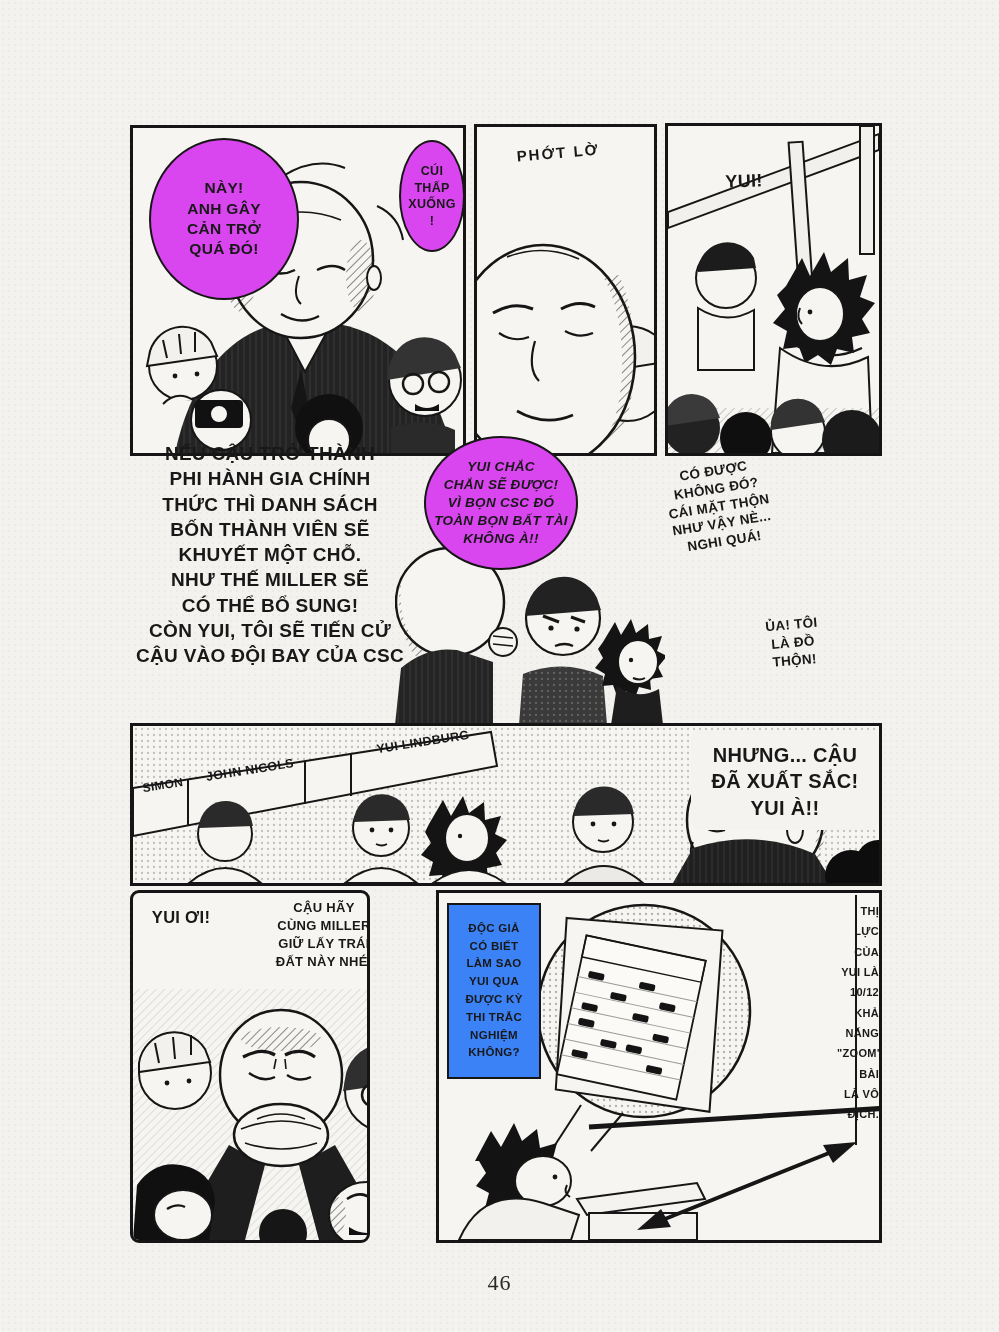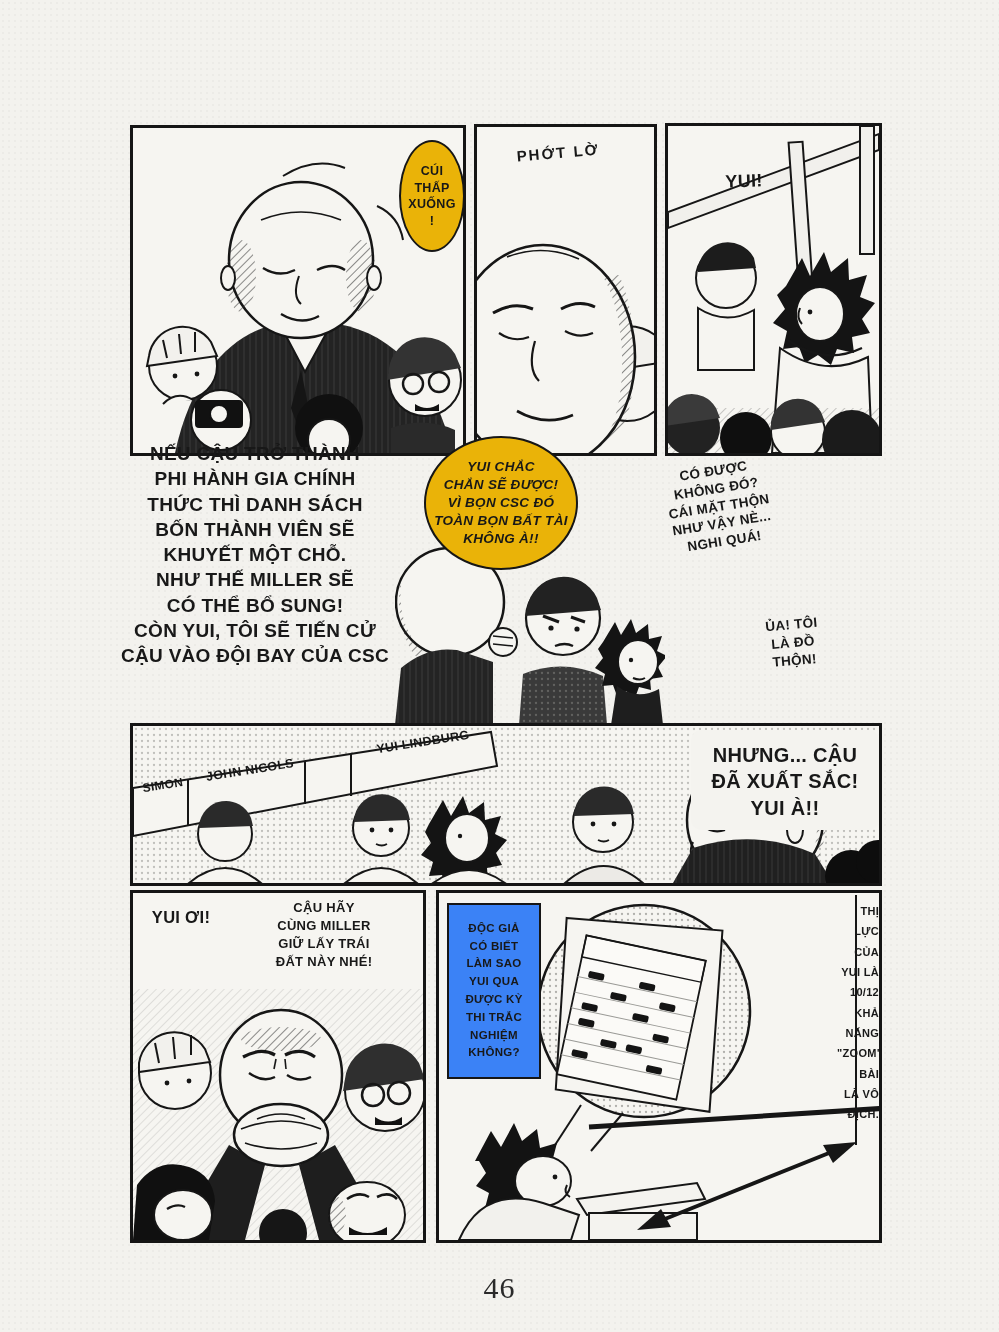--- a/index.html
+++ b/index.html
@@ -14,21 +14,21 @@
   .panel{
     position:absolute;border:3px solid #151515;background:#f6f5f1;
     box-sizing:border-box;overflow:hidden;
   }
   .t{
     position:absolute;font-family:"Liberation Sans",sans-serif;font-weight:700;
     color:#181818;white-space:pre-line;text-align:center;line-height:1.32;
     letter-spacing:.3px;
   }
   .bubble{
-    position:absolute;border:2.5px solid #161616;background:#eab308;
+    position:absolute;border:2.5px solid #161616;background:#d946ef;
     border-radius:50%;display:flex;align-items:center;justify-content:center;
     box-sizing:border-box;z-index:3;
   }
   .bubble .t{position:static;}
   svg.art{position:absolute;left:0;top:0;}
   .notebox{
     position:absolute;border:2.5px solid #161616;background:#3b82f6;
     box-sizing:border-box;display:flex;align-items:center;justify-content:center;
     z-index:3;
   }
@@ -97,20 +97,26 @@
       <circle cx="196" cy="300" r="34" fill="#101010"></circle>
       <circle cx="196" cy="312" r="21" fill="#f6f5f1" stroke="#161616" stroke-width="2"></circle>
 
       <circle cx="292" cy="252" r="36" fill="#f6f5f1" stroke="#161616" stroke-width="2"></circle>
       <path d="M256,240 a36,36 0 0 1 66,-14 l6,14 -74,12 z" fill="#333"></path>
       <circle cx="280" cy="256" r="10" fill="none" stroke="#161616" stroke-width="2.4"></circle>
       <circle cx="306" cy="254" r="10" fill="none" stroke="#161616" stroke-width="2.4"></circle>
       <path d="M282,276 q12,8 24,0 l0,7 -24,0 z" fill="#111"></path>
       <path d="M258,300 q34,-12 64,2 l0,23 -64,0 z" fill="#2a2a2a"></path>
     </svg>
+    <div class="bubble" style="left:16px;top:10px;width:150px;height:162px;">
+      <div class="t" style="font-size:15.5px;">NÀY!
+ANH GÂY
+CẢN TRỞ
+QUÁ ĐÓ!</div>
+    </div>
     <div class="bubble" style="left:266px;top:12px;width:66px;height:112px;">
       <div class="t" style="font-size:12.5px;">CÚI
 THẤP
 XUỐNG
 !</div>
     </div>
   </div>
 
   <div class="panel" style="left:474px;top:124px;width:183px;height:332px;">
     <svg class="art" width="177" height="326" viewBox="0 0 177 326">
@@ -155,21 +161,21 @@
       <circle cx="24" cy="302" r="28" fill="#222"></circle>
       <path d="M-4,292 a28,28 0 0 1 52,-10 l4,10 -56,8 z" fill="#3a3a3a"></path>
       <circle cx="78" cy="312" r="26" fill="#0f0f0f"></circle>
       <circle cx="130" cy="306" r="27" fill="#f6f5f1" stroke="#161616" stroke-width="2"></circle>
       <path d="M103,296 a27,27 0 0 1 50,-10 l4,10 -54,8 z" fill="#333"></path>
       <circle cx="184" cy="314" r="30" fill="#1b1b1b"></circle>
     </svg>
     <div class="t" style="left:36px;top:44px;width:80px;font-size:18px;transform:rotate(-2deg);">YUI!</div>
   </div>
 
-  <div class="t" style="left:116px;top:441px;width:278px;font-size:19px;line-height:1.33;">NẾU CẬU TRỞ THÀNH
+  <div class="t" style="left:131px;top:441px;width:278px;font-size:19px;line-height:1.33;">NẾU CẬU TRỞ THÀNH
 PHI HÀNH GIA CHÍNH
 THỨC THÌ DANH SÁCH
 BỐN THÀNH VIÊN SẼ
 KHUYẾT MỘT CHỖ.
 NHƯ THẾ MILLER SẼ
 CÓ THỂ BỔ SUNG!
 CÒN YUI, TÔI SẼ TIẾN CỬ
 CẬU VÀO ĐỘI BAY CỦA CSC</div>
 
   <svg class="art" style="left:395px;top:430px;" width="270" height="295" viewBox="0 0 270 295">
@@ -263,21 +269,21 @@
       <rect x="558" y="4" width="188" height="100" rx="10" fill="#f4f3ef"></rect>
     </svg>
     <div class="t" style="left:2px;top:52px;width:56px;font-size:12px;transform:rotate(-9deg);">SIMON</div>
     <div class="t" style="left:58px;top:36px;width:118px;font-size:12.5px;transform:rotate(-9deg);">JOHN NICOLS</div>
     <div class="t" style="left:222px;top:8px;width:136px;font-size:12.5px;transform:rotate(-9deg);">YUI LINDBURG</div>
     <div class="t" style="left:562px;top:16px;width:180px;font-size:20px;">NHƯNG... CẬU
 ĐÃ XUẤT SẮC!
 YUI À!!</div>
   </div>
 
-  <div class="panel" style="left:130px;top:890px;width:296px;height:353px;">
+  <div class="panel" style="left:130px;top:890px;width:240px;height:353px;border-radius:9px;">
     <svg class="art" width="290" height="347" viewBox="0 0 290 347">
       <rect x="0" y="96" width="290" height="251" fill="url(#ht)" opacity=".22"></rect>
 
       <circle cx="42" cy="180" r="36" fill="#f6f5f1" stroke="#161616" stroke-width="2"></circle>
       <path d="M6,170 a36,36 0 0 1 66,-14 l5,13 -71,10 z" fill="#f2f1ed" stroke="#161616" stroke-width="2"></path>
       <line x1="22" y1="150" x2="26" y2="170" stroke="#161616" stroke-width="2"></line>
       <line x1="40" y1="144" x2="42" y2="166" stroke="#161616" stroke-width="2"></line>
       <line x1="58" y1="142" x2="58" y2="162" stroke="#161616" stroke-width="2"></line>
       <circle cx="34" cy="190" r="2.4" fill="#161616"></circle>
         <circle cx="56" cy="188" r="2.4" fill="#161616"></circle>
@@ -412,15 +418,15 @@
 YUI LÀ
 10/12
 KHẢ
 NĂNG
 "ZOOM"
 BÀI
 LÀ VÔ
 ĐỊCH.</div>
   </div>
 
-  <div class="pageno t" style="top:1268px;font-size:30px;font-weight:400;font-family:'Liberation Serif',serif;letter-spacing:1px;">46</div>
+  <div class="pageno t" style="top:1268px;font-size:22px;font-weight:400;font-family:'Liberation Serif',serif;letter-spacing:1px;">46</div>
 
 </div>
 
 </body></html>

